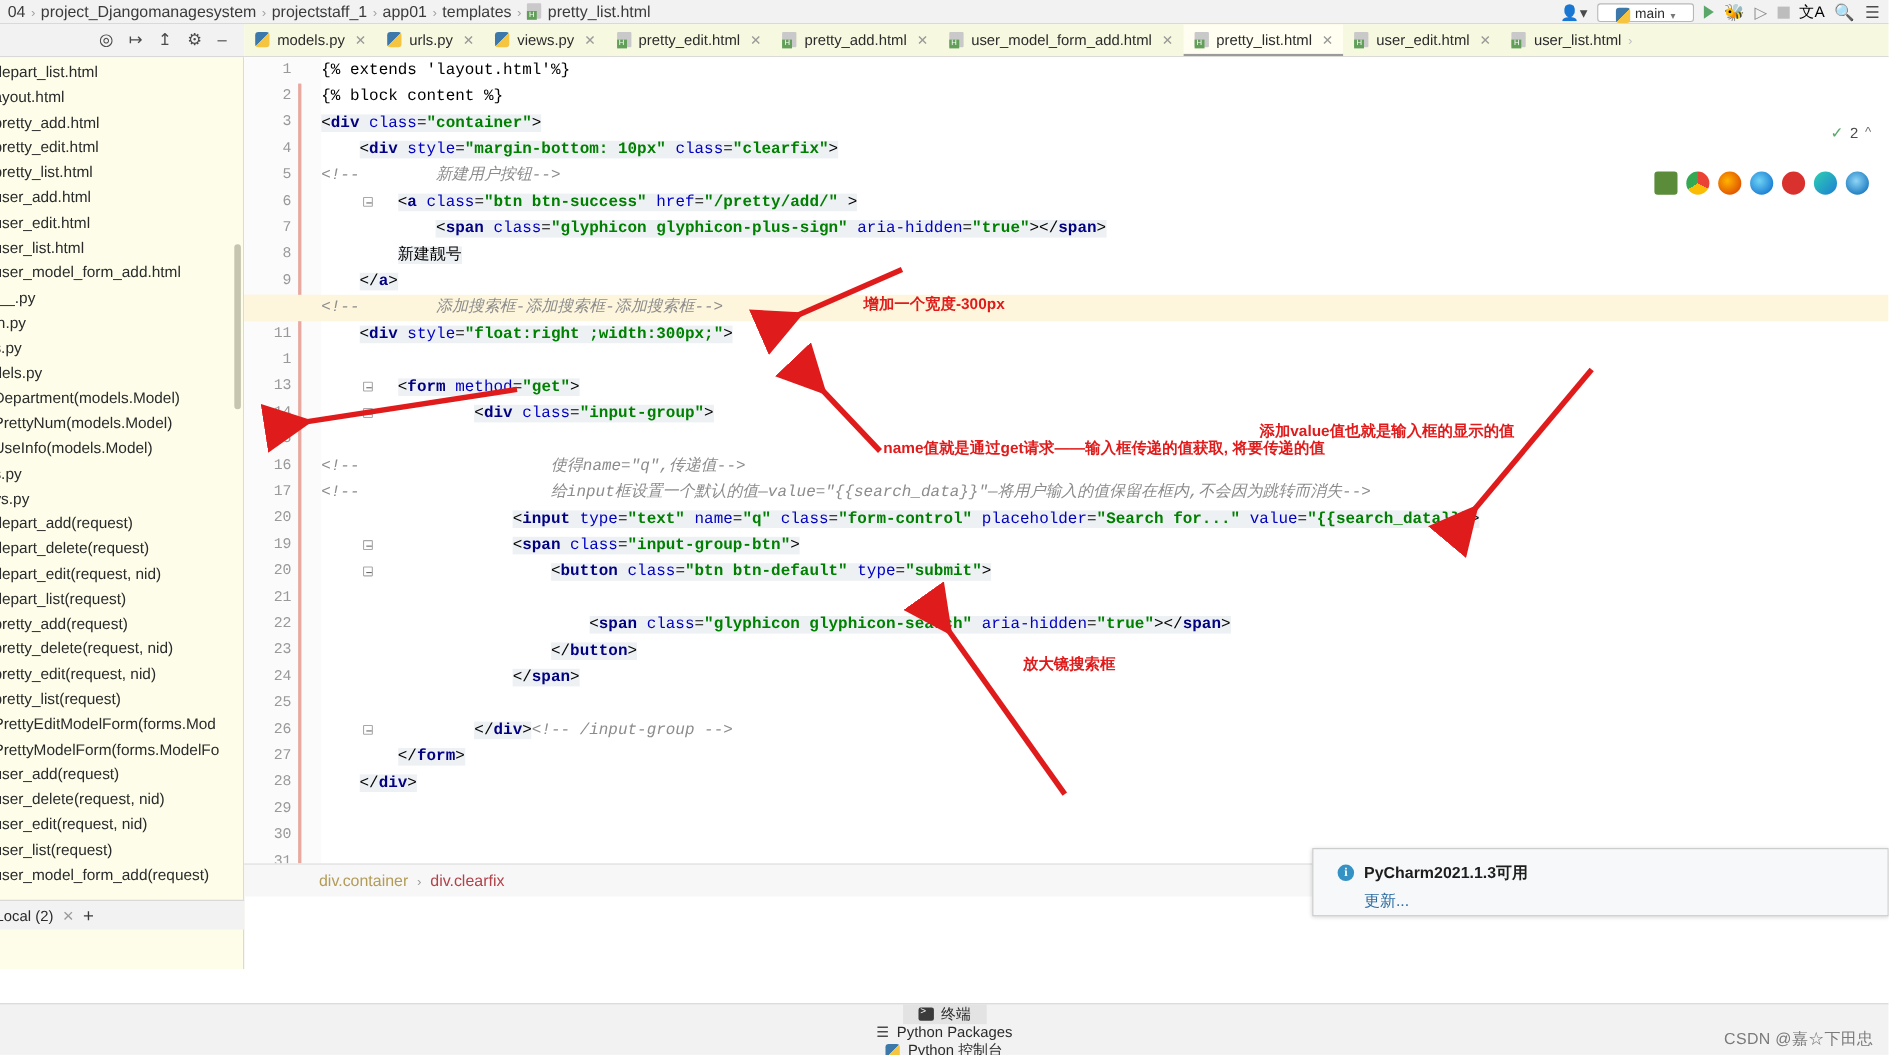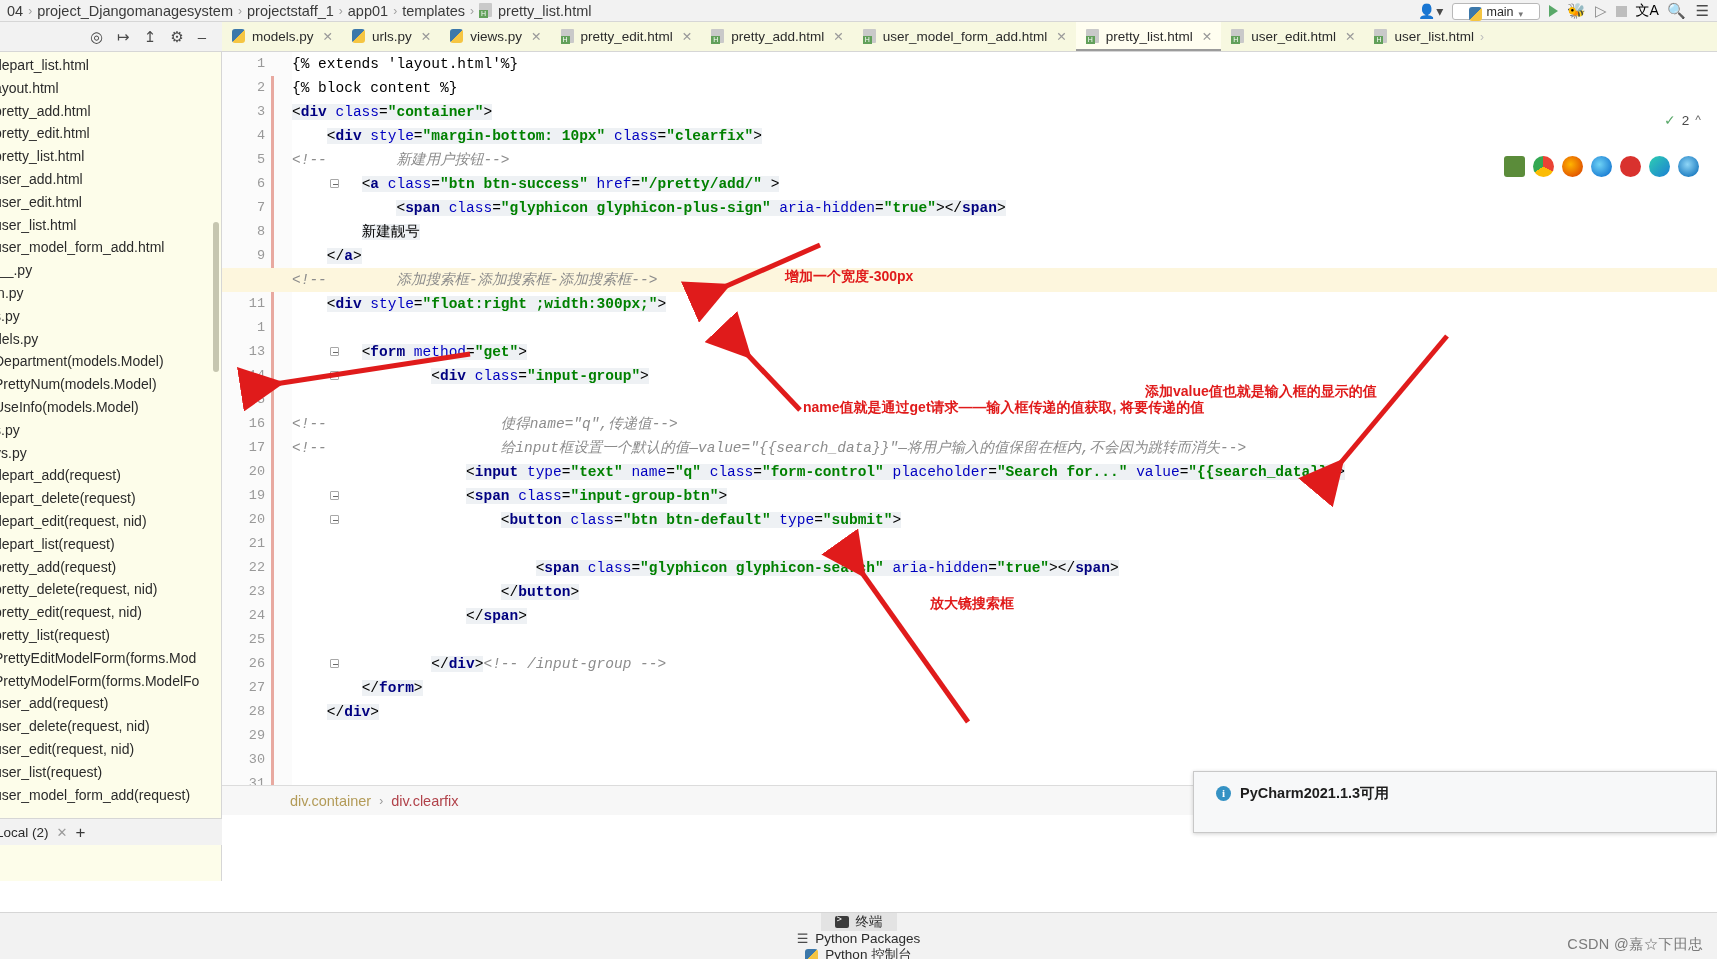--- a/index.html
+++ b/index.html
@@ -465,20 +465,21 @@
   <div class="annot" id="annot0" style="left:785px;top:268px;">增加一个宽度-300px</div>
   <div class="annot" id="annot1" style="left:803px;top:399px;">name值就是通过get请求——输入框传递的值获取, 将要传递的值</div>
   <div class="annot" id="annot2" style="left:1145px;top:383px;">添加value值也就是输入框的显示的值</div>
   <div class="annot" id="annot3" style="left:930px;top:595px;">放大镜搜索框</div>
 
   <div class="notif">
     <div class="notif-row">
       <span class="info-ic">i</span>
       <span class="notif-title">PyCharm2021.1.3可用</span>
     </div>
+    <div class="notif-link">更新...</div>
   </div>
 
   <div class="bottombar">
     <div class="btw active">
       <span class="term-ic"></span>
       <span>终端</span>
     </div>
     <div class="btw">
       <span class="pkg-ic">☰</span>
       <span>Python Packages</span>

